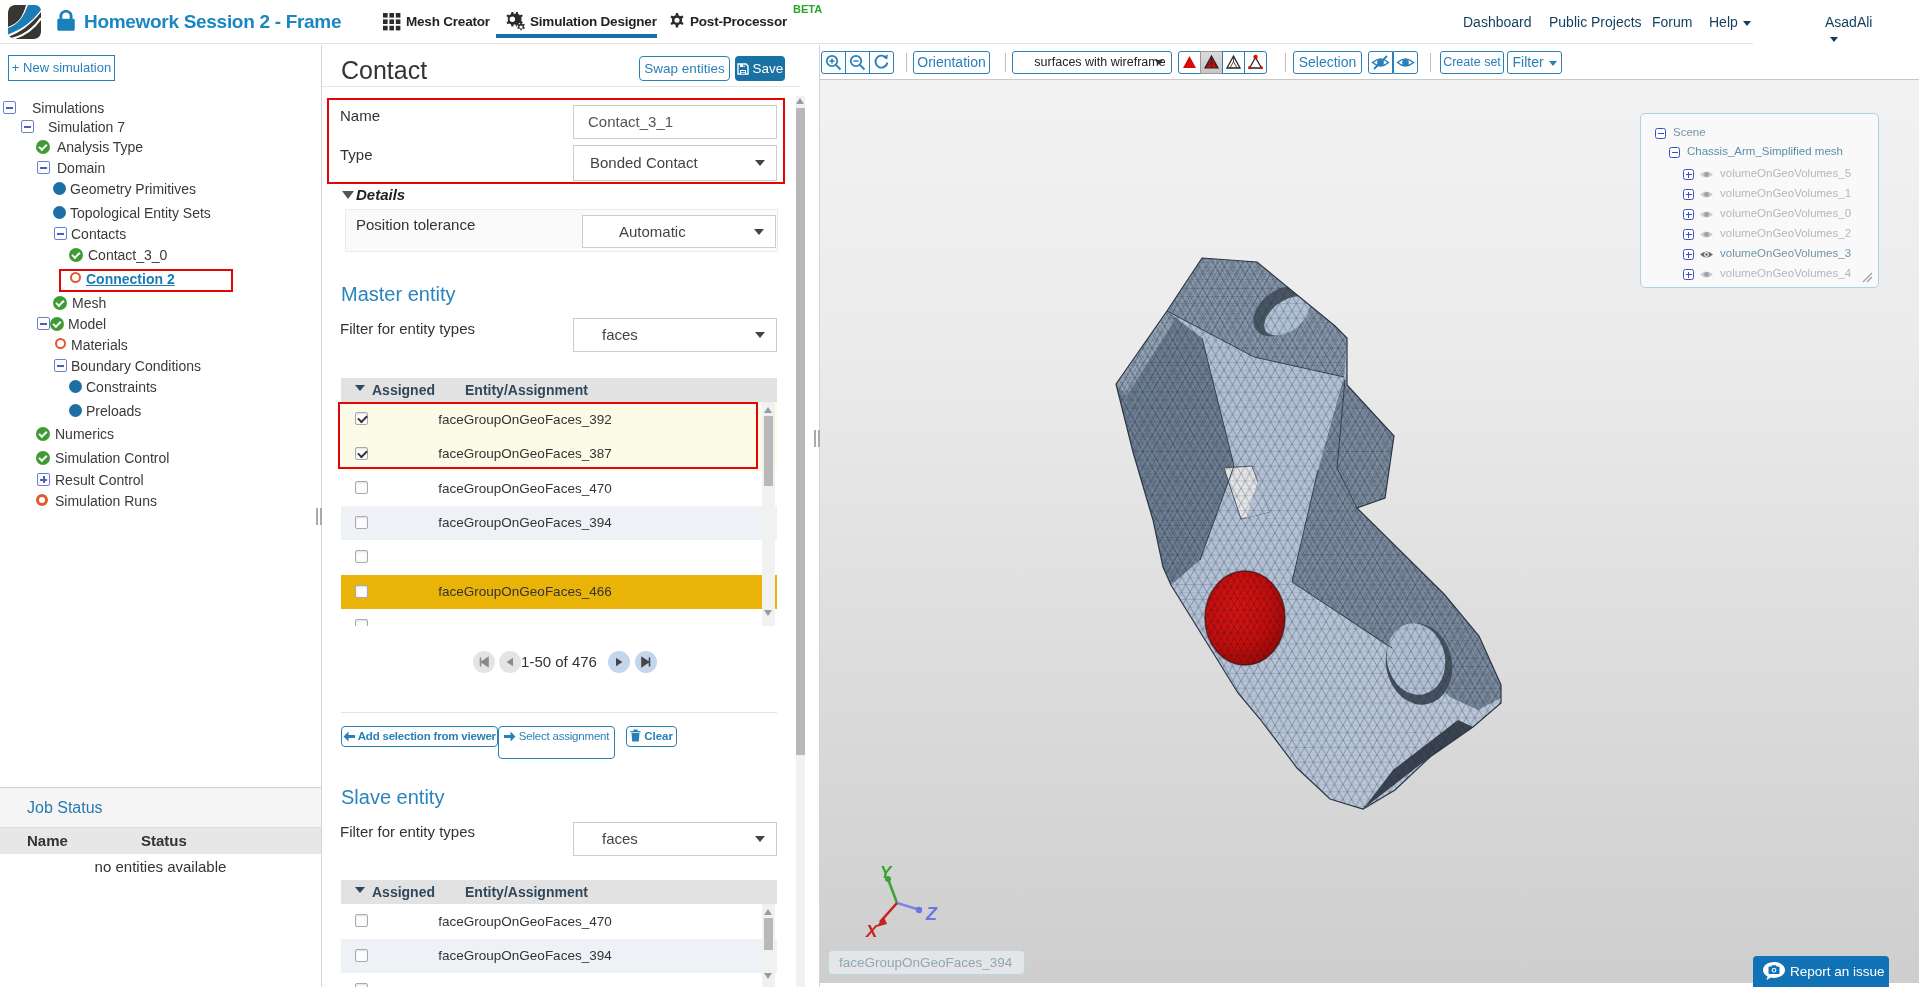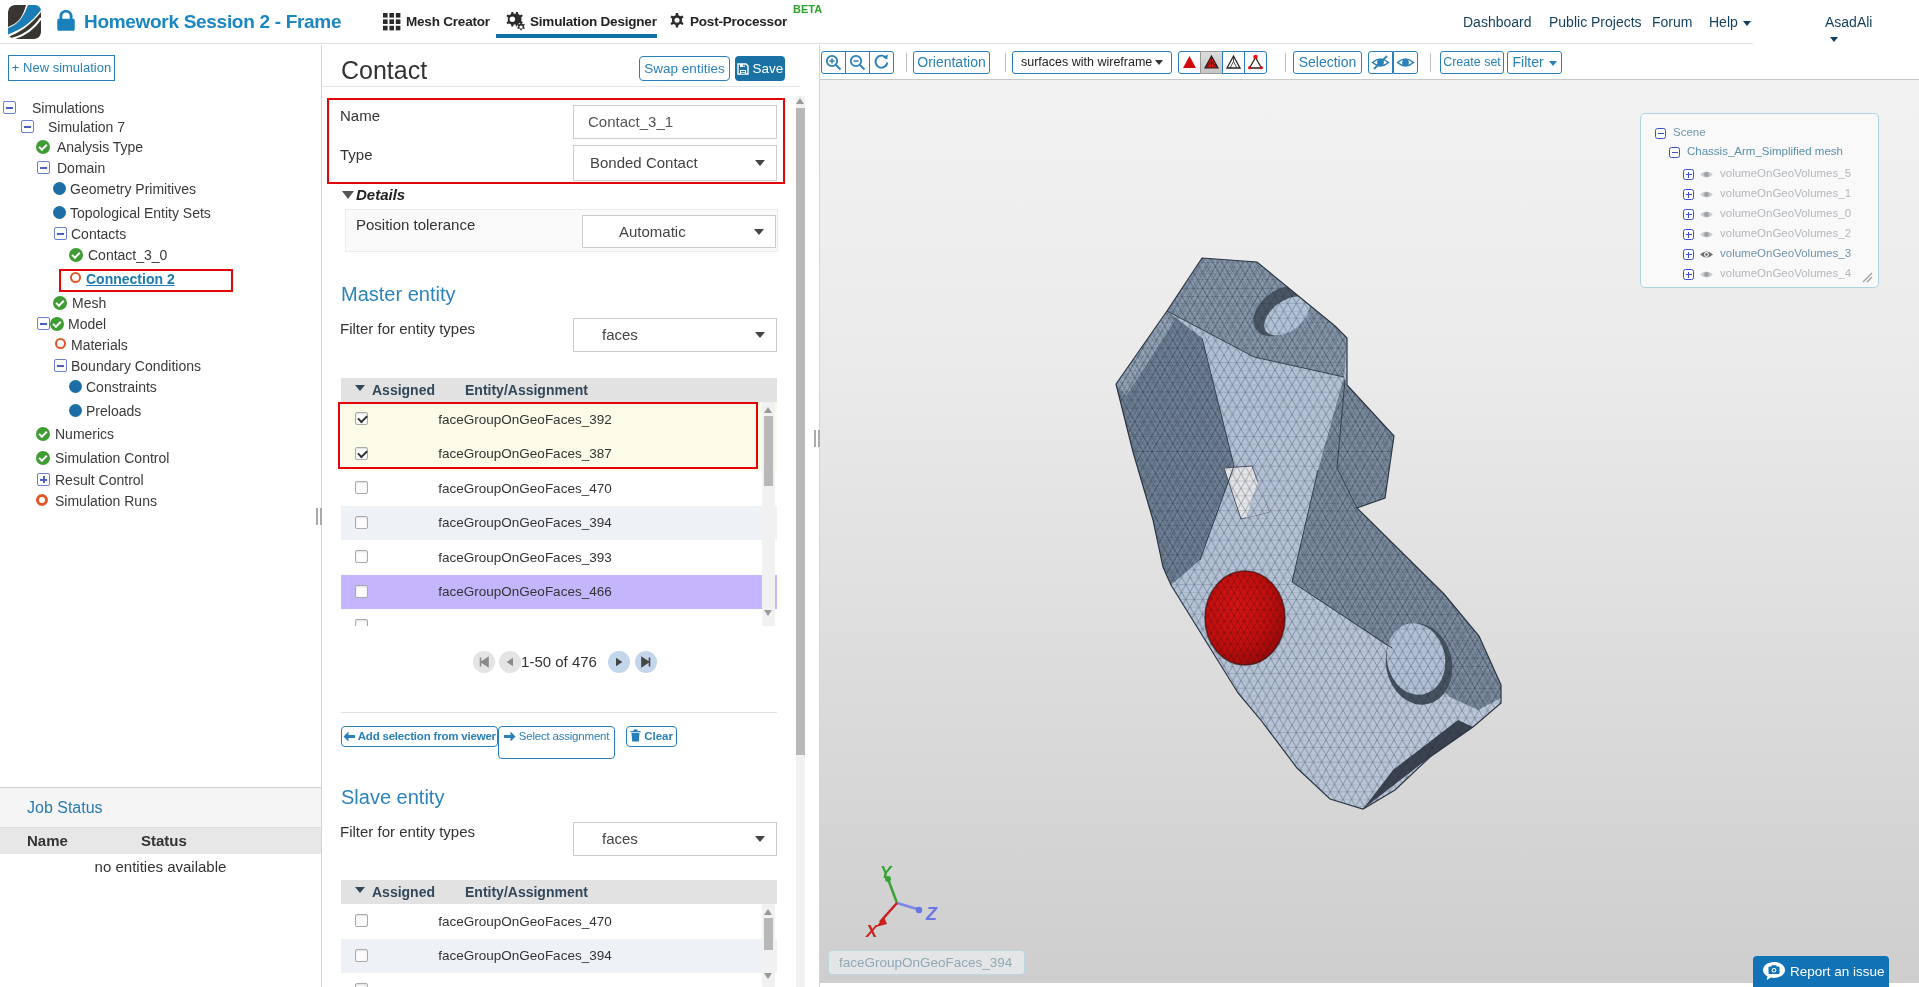--- a/index.html
+++ b/index.html
@@ -243,23 +243,22 @@
     <div class="grow" style="background:#fff">
         <span class="cbx"></span>
         <span class="rowtxt">faceGroupOnGeoFaces_470</span>
       </div>
     <div class="grow" style="background:#eef2f7">
         <span class="cbx"></span>
         <span class="rowtxt">faceGroupOnGeoFaces_394</span>
       </div>
     <div class="grow" style="background:#fff">
         <span class="cbx"></span>
-        <span class="rowtxt">faceGroupOnGeoFaces_393</span>
-      </div>
-    <div class="grow" style="background:#c4b5fd">
+      </div>
+    <div class="grow" style="background:#eab308">
         <span class="cbx"></span>
         <span class="rowtxt">faceGroupOnGeoFaces_466</span>
       </div>
     <div class="grow" style="background:#fff">
         <span class="cbx"></span>
         <span class="rowtxt" style="padding-top:14px">faceGroupOnGeoFaces_379</span>
       </div>
     <div class="sbar" style="left:421px;top:24px;width:13px;height:224px"></div>
     <div class="arr-up" style="left:423px;top:29px"></div>
     <div class="sthumb" style="left:423px;top:38px;width:9px;height:70px"></div>
@@ -346,21 +345,21 @@
         </svg></div>
     <div class="vbtn" style="left:49px;width:25px;border-radius:0 3px 3px 0"><svg width="23" height="21" viewBox="0 0 23 21">
           <g fill="none" stroke="#2980b9" stroke-width="1.9">
             <path d="M16.6 6.5a6 6 0 10 0.8 4"></path>
           </g>
           <path d="M17.8 2.5l-0.6 5-4.4-2.4z" fill="#2980b9"></path>
         </svg></div>
     <div class="vsep" style="left:86px"></div>
     <div class="vbtn" style="left:93px;width:77px;line-height:21px;text-align:center">Orientation <span class="caret" style="border-top-color:#2980b9;margin-left:2px"></span></div>
     <div class="vsep" style="left:185px"></div>
-    <div class="vbtn" style="left:192px;width:160px;color:#222;line-height:21px;text-align:left;padding-left:8px;font-size:12.5px;white-space:nowrap">surfaces with wireframe <span style="position:absolute;right:8px;top:8px;width:0;height:0;border-left:4.5px solid transparent;border-right:4.5px solid transparent;border-top:5.5px solid #333"></span></div>
+    <div class="vbtn" style="left:192px;width:160px;color:#222;line-height:21px;text-align:center;padding-left:16px;font-size:12.5px;white-space:nowrap">surfaces with wireframe <span style="position:absolute;right:8px;top:8px;width:0;height:0;border-left:4.5px solid transparent;border-right:4.5px solid transparent;border-top:5.5px solid #333"></span></div>
     <div class="vbtn" style="left:358px;width:23px;border-radius:3px 0 0 3px"><svg width="21" height="21" viewBox="0 0 21 21">
           <path d="M10.5 4L17 16H4z" fill="#d40b0b"></path>
         </svg></div>
     <div class="vbtn" style="left:380px;width:23px;border-radius:0;background:linear-gradient(#dcdcdc,#c6c6c6);border-color:#9a9a9a"><svg width="21" height="21" viewBox="0 0 21 21">
           <path d="M10.5 4L17 16H4z" fill="#d40b0b" stroke="#222" stroke-width="1.2"></path>
           <path d="M10.5 4v12M4 16l6.5-6M17 16l-6.5-6" stroke="#222" stroke-width="0.8"></path>
         </svg></div>
     <div class="vbtn" style="left:402px;width:23px;border-radius:0"><svg width="21" height="21" viewBox="0 0 21 21">
           <path d="M10.5 4L17 16H4z" fill="none" stroke="#222" stroke-width="1.3"></path>
           <path d="M10.5 9.5l-3.5 6.5M10.5 9.5l3.5 6.5M10.5 9.5V4" stroke="#222" stroke-width="0.8"></path>

